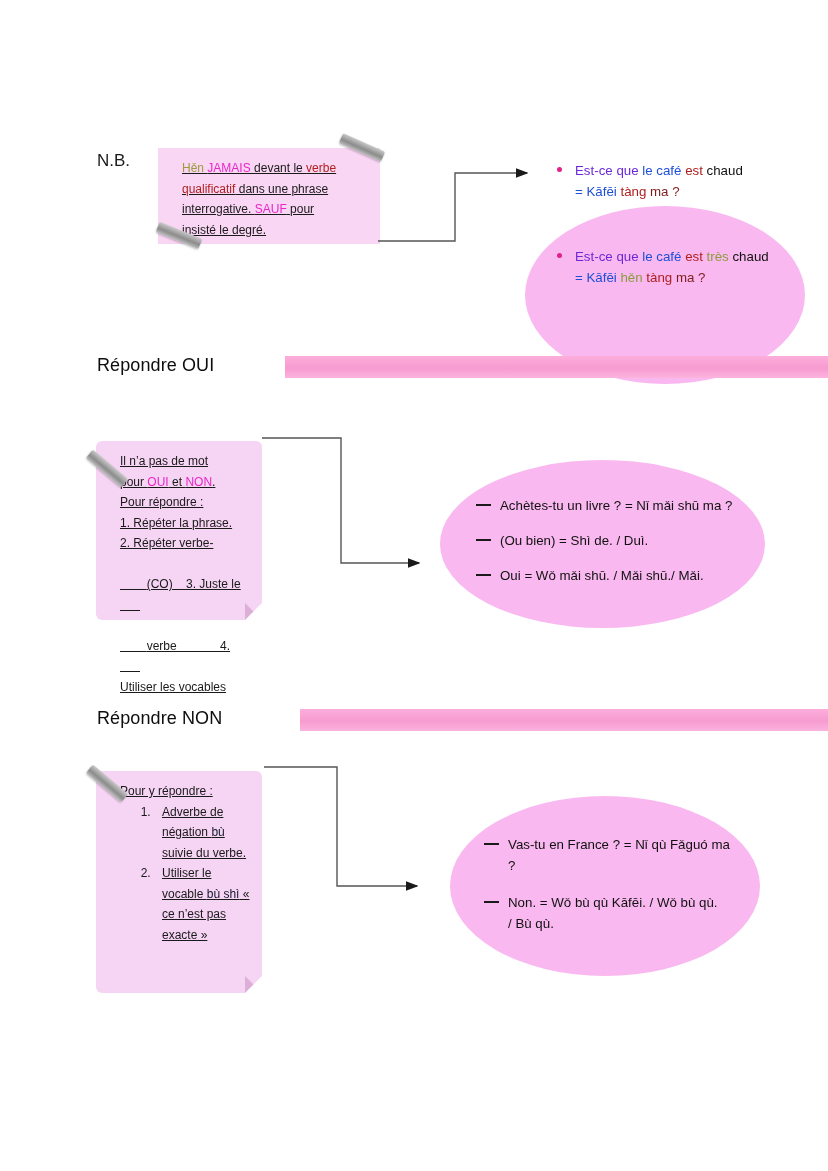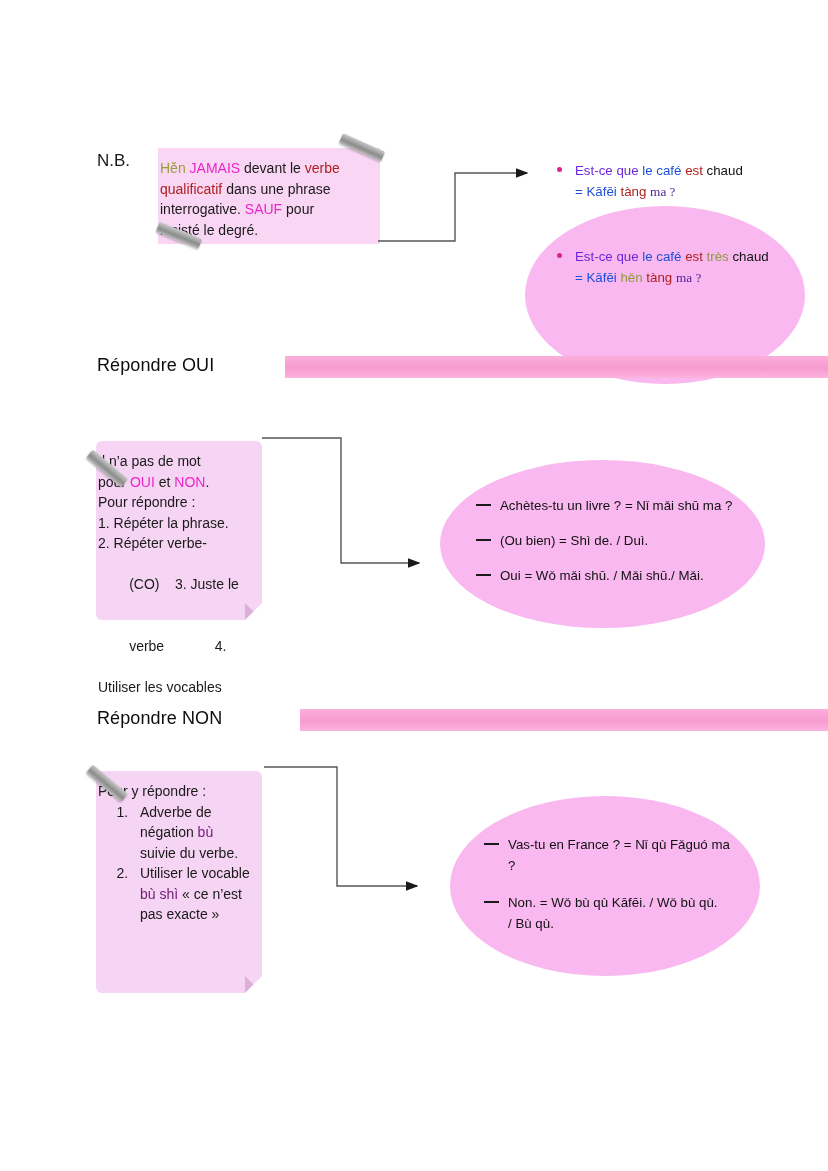--- a/index.html
+++ b/index.html
@@ -47,24 +47,25 @@
     font-size: 17px;
     color: #1a1a1a;
     white-space: nowrap;
   }
 
   
   .note {
     position: absolute;
     background: #f9d6f4;
     box-sizing: border-box;
-    padding: 10px 12px 8px 2px;
-    font-size: 14px;
+    padding: 10px 12px 8px 24px;
+    font-size: 12px;
     line-height: 20.5px;
     color: #1a1a1a;
+    text-decoration: underline;
   }
   .note.lilac {
     background: #f6d4f3;
     border-radius: 6px;
   }
   .note-body { position: relative; z-index: 2; }
   .note p { margin: 0; }
 
   
   .fold {
@@ -136,25 +137,25 @@
     top: 9px;
     width: 15px;
     height: 2px;
     background: #1a1a1a;
   }
 
   
   .c-olive   { color: #9c9c3c; }
   .c-magenta { color: #e926c8; }
   .c-darkred { color: #b02020; }
-  .c-pink    { color: #4c1d95; font-family: Liberation Serif, serif; }
+  .c-pink    { color: #7f1d1d; }
   .c-gold    { color: #6d28d9; }
   .c-slate   { color: #1d4ed8; }
   .c-green   { color: #8c9c3c; margin-top: 28px; }
-  .c-tan     { color: #701a75; }
+  .c-tan     { color: #0f172a; }
 
   
   .connectors {
     position: absolute;
     left: 0; top: 0;
     width: 828px;
     height: 1171px;
     pointer-events: none;
     z-index: 6;
   }

